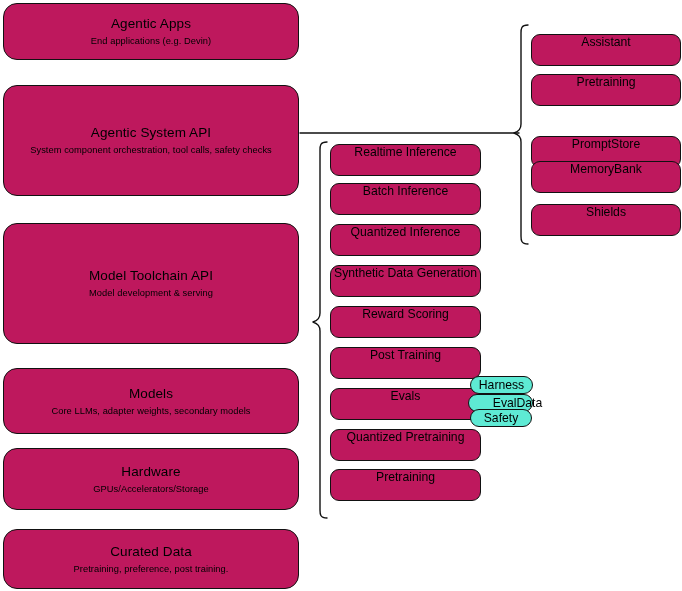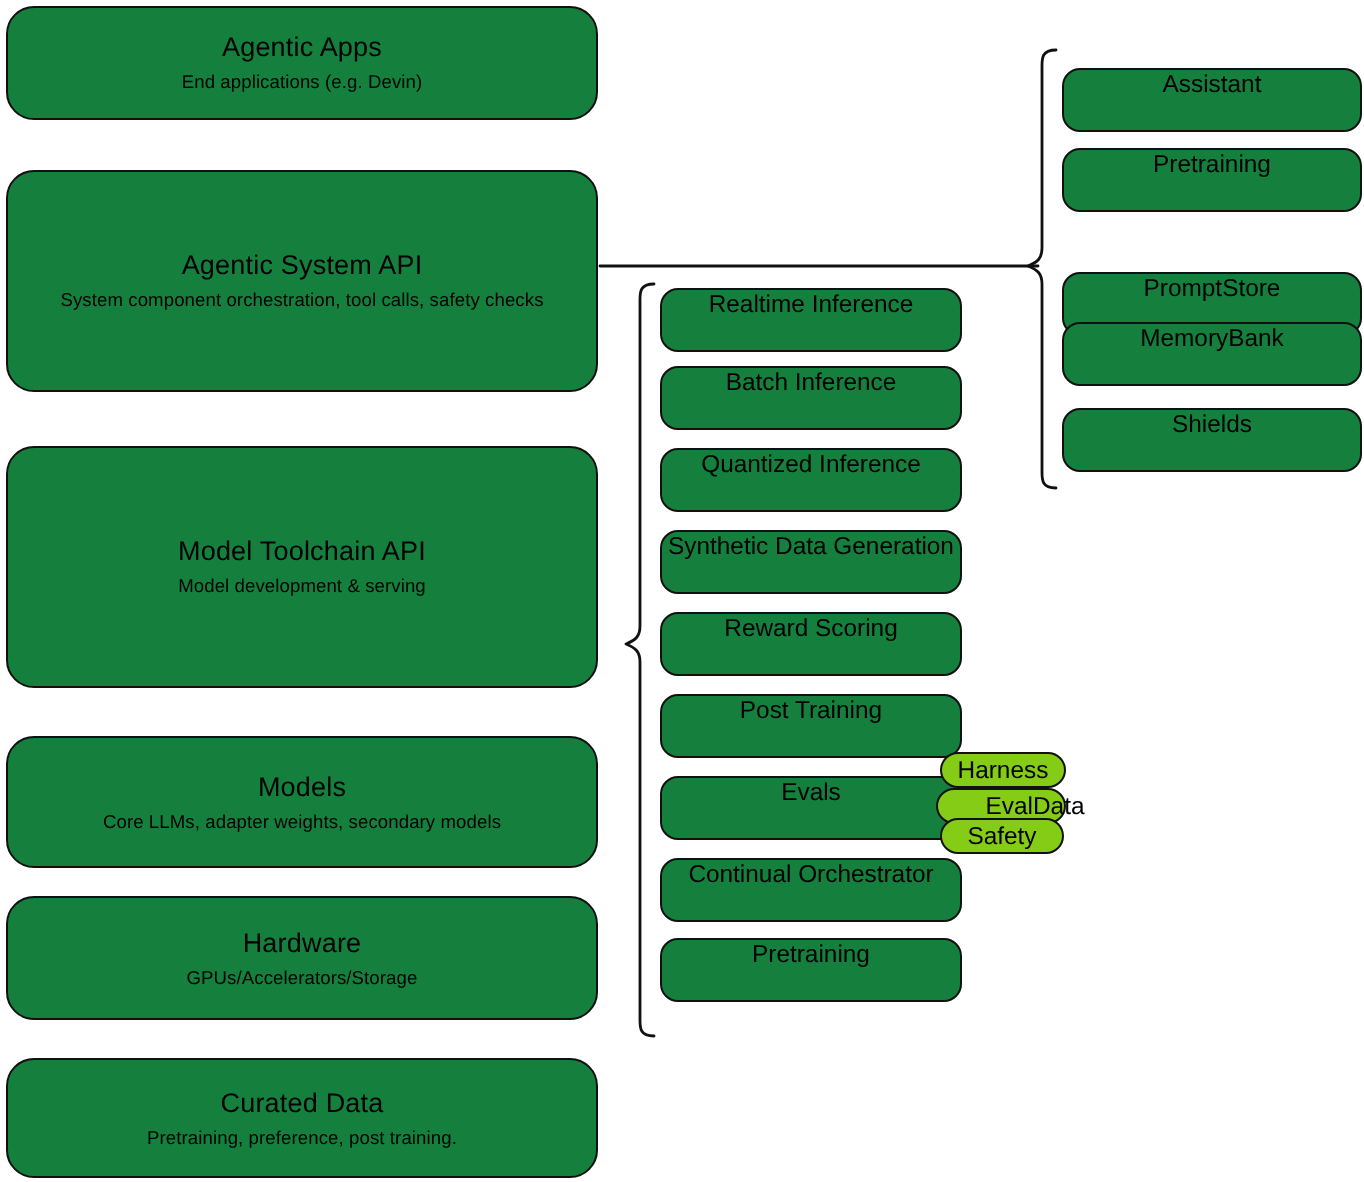--- a/index.html
+++ b/index.html
@@ -18,21 +18,21 @@
   #canvas {
     position: absolute;
     left: 0; top: 0;
     width: 682px;
     height: 591px;
   }
   .box {
     position: absolute;
     box-sizing: border-box;
     border: 1.4px solid #111111;
-    background: #15803d;
+    background: #be185d;
     display: flex;
     flex-direction: column;
     align-items: center;
     justify-content: center;
     text-align: center;
   }
   
   .layer {
     border-radius: 14px;
     left: 3px;
@@ -62,21 +62,21 @@
   }
   .right {
     left: 531px;
     width: 150px;
   }
   
   .tag {
     position: absolute;
     box-sizing: border-box;
     border: 1.4px solid #111111;
-    background: #84cc16;
+    background: #5eead4;
     border-radius: 12px;
     display: flex;
     align-items: center;
     justify-content: center;
     font-size: 12.2px;
     line-height: 1;
     white-space: nowrap;
   }
   svg.lines {
     position: absolute;
@@ -159,21 +159,21 @@
   <div class="box node mid" style="top:306px;">
     <span>Reward Scoring</span>
   </div>
   <div class="box node mid" style="top:347px;">
     <span>Post Training</span>
   </div>
   <div class="box node mid" style="top:388px;">
     <span>Evals</span>
   </div>
   <div class="box node mid" style="top:429px;">
-    <span>Continual Orchestrator</span>
+    <span>Quantized Pretraining</span>
   </div>
   <div class="box node mid" style="top:469px;">
     <span>Pretraining</span>
   </div>
 
   <div class="tag" style="left:470px;top:376px;width:63px;height:18px;">
     <span>Harness</span>
   </div>
   <div class="tag" style="left:468px;top:394px;width:65px;height:18px;padding-left:34px;">
     <span>EvalData</span>

